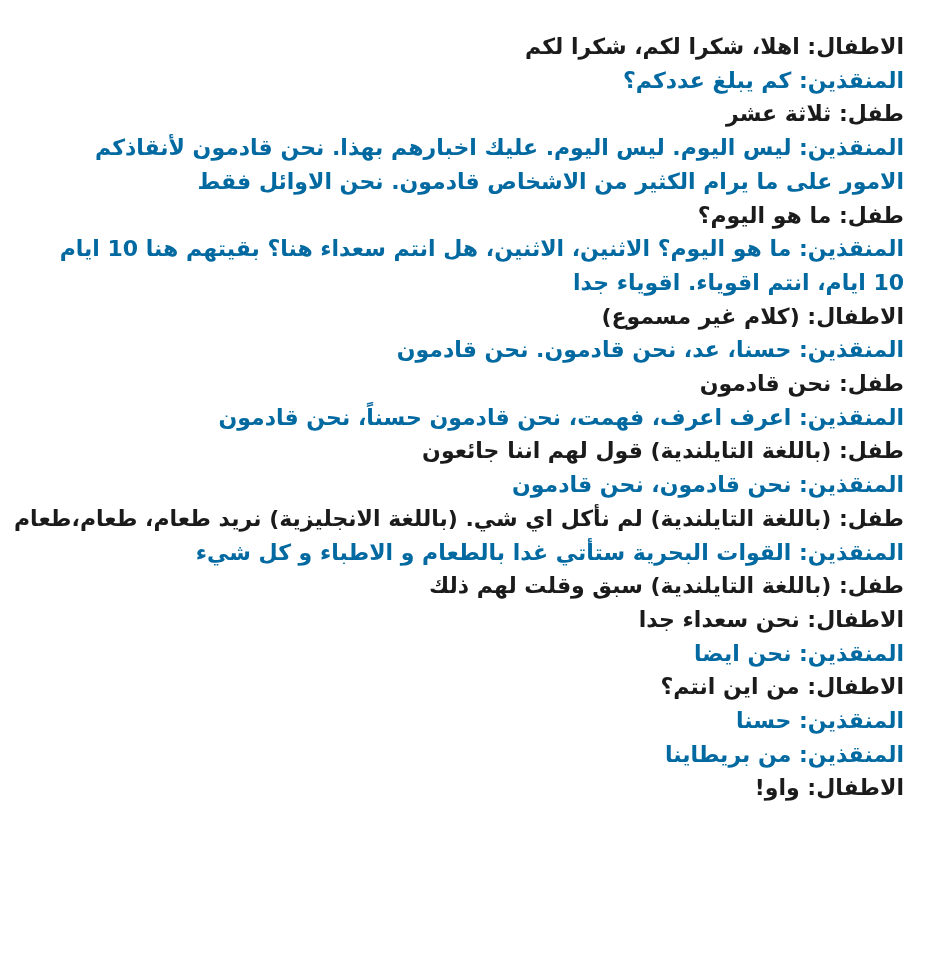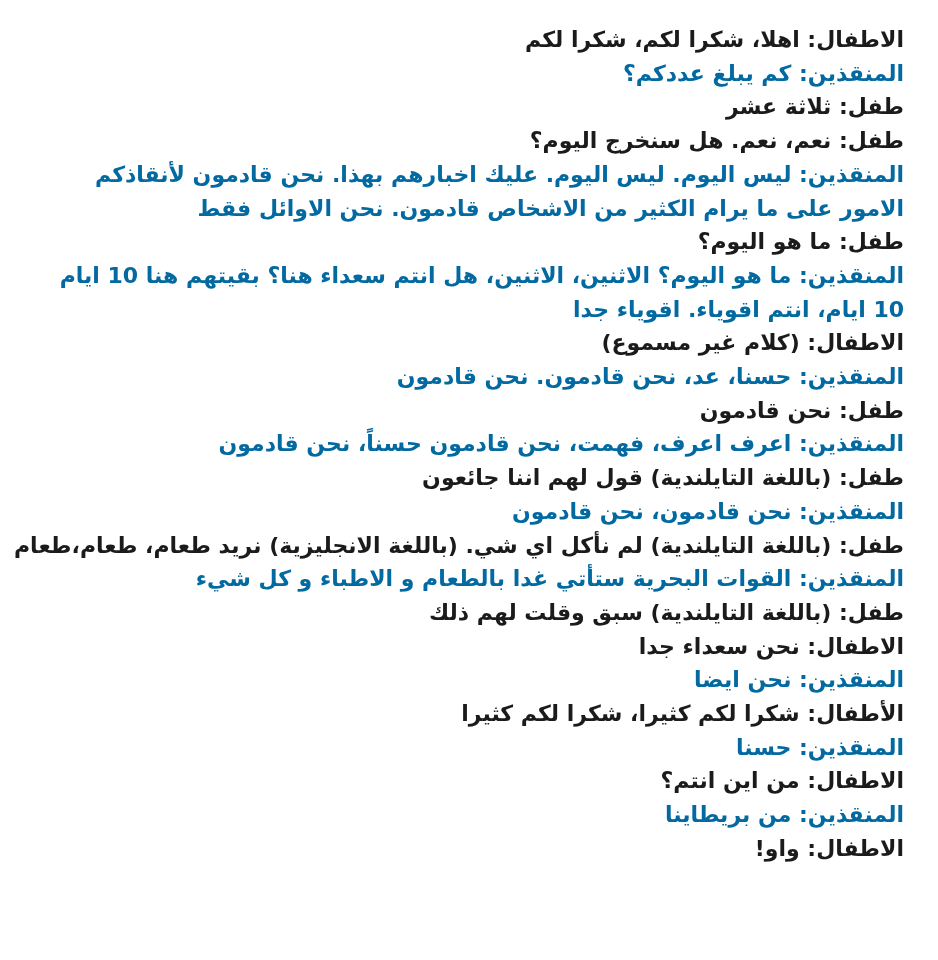--- a/index.html
+++ b/index.html
@@ -9,56 +9,54 @@
   }
   body {
     width: 938px;
     height: 960px;
     overflow: hidden;
     font-family: "DejaVu Sans", "Liberation Sans", sans-serif;
   }
   .transcript {
     direction: rtl;
     text-align: right;
-    padding: 23px 34px 0 28px;
+    padding: 30px 34px 0 28px;
     box-sizing: border-box;
     width: 938px;
   }
   .line {
     font-size: 22px;
     font-weight: 700;
     line-height: 33.7px;
     white-space: nowrap;
     letter-spacing: 0;
   }
   .line.black { color: #1b1b1b; }
   .line.red   { color: #0369a1; }
 </style>
 </head>
 <body>
 
 <div class="transcript">
   <div class="line black">الاطفال: اهلا، شكرا لكم، شكرا لكم</div>
   <div class="line red">المنقذين: كم يبلغ عددكم؟</div>
   <div class="line black">طفل: ثلاثة عشر</div>
-  <div class="line black">طفل: نعم، نعم. هل سنخرج اليوم؟</div>
   <div class="line red">المنقذين: ليس اليوم. ليس اليوم. عليك اخبارهم بهذا. نحن قادمون لأنقاذكم</div>
   <div class="line red">الامور على ما يرام الكثير من الاشخاص قادمون. نحن الاوائل فقط</div>
   <div class="line black">طفل: ما هو اليوم؟</div>
   <div class="line red">المنقذين: ما هو اليوم؟ الاثنين، الاثنين، هل انتم سعداء هنا؟ بقيتهم هنا 10 ايام</div>
   <div class="line red">10 ايام، انتم اقوياء. اقوياء جدا</div>
   <div class="line black">الاطفال: (كلام غير مسموع)</div>
   <div class="line red">المنقذين: حسنا، عد، نحن قادمون. نحن قادمون</div>
   <div class="line black">طفل: نحن قادمون</div>
   <div class="line red">المنقذين: اعرف اعرف، فهمت، نحن قادمون حسناً، نحن قادمون</div>
   <div class="line black">طفل: (باللغة التايلندية) قول لهم اننا جائعون</div>
   <div class="line red">المنقذين: نحن قادمون، نحن قادمون</div>
   <div class="line black">طفل:  (باللغة التايلندية) لم نأكل اي شي. (باللغة الانجليزية) نريد طعام، طعام،طعام</div>
   <div class="line red">المنقذين: القوات البحرية ستأتي غدا بالطعام و الاطباء و كل شيء</div>
   <div class="line black">طفل: (باللغة التايلندية) سبق وقلت لهم ذلك</div>
   <div class="line black">الاطفال: نحن سعداء جدا</div>
   <div class="line red">المنقذين: نحن ايضا</div>
-  <div class="line black">الأطفال: شكرا لكم كثيرا، شكرا لكم كثيرا</div>
+  <div class="line black">الاطفال: من اين انتم؟</div>
   <div class="line red">المنقذين: حسنا</div>
-  <div class="line black">الاطفال: من اين انتم؟</div>
   <div class="line red">المنقذين: من بريطاينا</div>
   <div class="line black">الاطفال: واو!</div>
 </div>
 
 </body></html>

